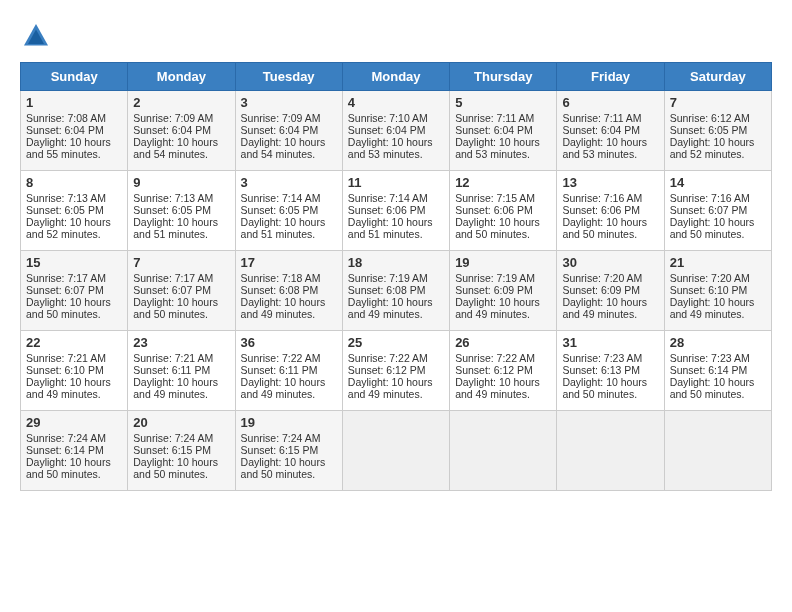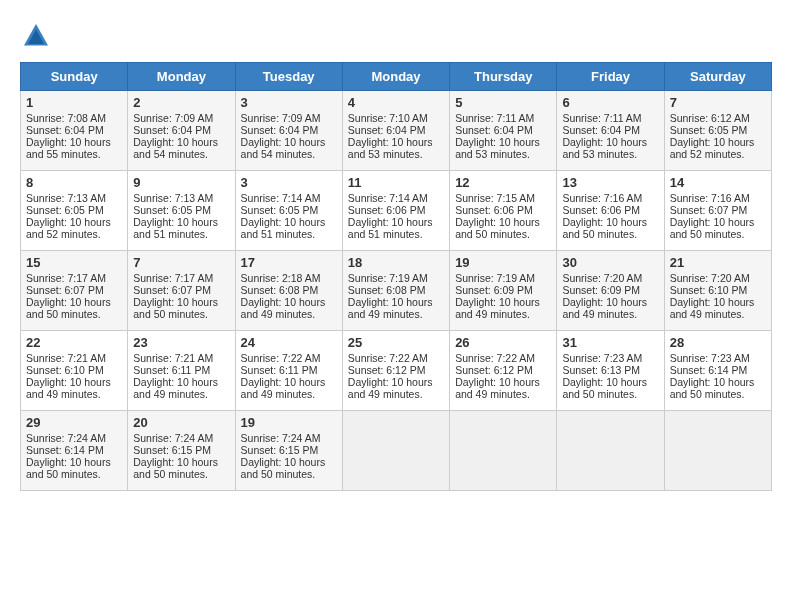--- a/index.html
+++ b/index.html
@@ -132,30 +132,30 @@
         <td><span class="day-num">9</span><span>Sunrise: 7:13 AM</span><br><span>Sunset: 6:05 PM</span><br><span>Daylight: 10 hours and 51 minutes.</span></td>
         <td><span class="day-num">3</span><span>Sunrise: 7:14 AM</span><br><span>Sunset: 6:05 PM</span><br><span>Daylight: 10 hours and 51 minutes.</span></td>
         <td><span class="day-num">11</span><span>Sunrise: 7:14 AM</span><br><span>Sunset: 6:06 PM</span><br><span>Daylight: 10 hours and 51 minutes.</span></td>
         <td><span class="day-num">12</span><span>Sunrise: 7:15 AM</span><br><span>Sunset: 6:06 PM</span><br><span>Daylight: 10 hours and 50 minutes.</span></td>
         <td><span class="day-num">13</span><span>Sunrise: 7:16 AM</span><br><span>Sunset: 6:06 PM</span><br><span>Daylight: 10 hours and 50 minutes.</span></td>
         <td><span class="day-num">14</span><span>Sunrise: 7:16 AM</span><br><span>Sunset: 6:07 PM</span><br><span>Daylight: 10 hours and 50 minutes.</span></td>
       </tr>
       <tr>
         <td><span class="day-num">15</span><span>Sunrise: 7:17 AM</span><br><span>Sunset: 6:07 PM</span><br><span>Daylight: 10 hours and 50 minutes.</span></td>
         <td><span class="day-num">7</span><span>Sunrise: 7:17 AM</span><br><span>Sunset: 6:07 PM</span><br><span>Daylight: 10 hours and 50 minutes.</span></td>
-        <td><span class="day-num">17</span><span>Sunrise: 2:18 AM</span><br><span>Sunset: 6:08 PM</span><br><span>Daylight: 10 hours and 49 minutes.</span></td>
+        <td><span class="day-num">17</span><span>Sunrise: 7:18 AM</span><br><span>Sunset: 6:08 PM</span><br><span>Daylight: 10 hours and 49 minutes.</span></td>
         <td><span class="day-num">18</span><span>Sunrise: 7:19 AM</span><br><span>Sunset: 6:08 PM</span><br><span>Daylight: 10 hours and 49 minutes.</span></td>
         <td><span class="day-num">19</span><span>Sunrise: 7:19 AM</span><br><span>Sunset: 6:09 PM</span><br><span>Daylight: 10 hours and 49 minutes.</span></td>
         <td><span class="day-num">30</span><span>Sunrise: 7:20 AM</span><br><span>Sunset: 6:09 PM</span><br><span>Daylight: 10 hours and 49 minutes.</span></td>
         <td><span class="day-num">21</span><span>Sunrise: 7:20 AM</span><br><span>Sunset: 6:10 PM</span><br><span>Daylight: 10 hours and 49 minutes.</span></td>
       </tr>
       <tr>
         <td><span class="day-num">22</span><span>Sunrise: 7:21 AM</span><br><span>Sunset: 6:10 PM</span><br><span>Daylight: 10 hours and 49 minutes.</span></td>
         <td><span class="day-num">23</span><span>Sunrise: 7:21 AM</span><br><span>Sunset: 6:11 PM</span><br><span>Daylight: 10 hours and 49 minutes.</span></td>
-        <td><span class="day-num">24</span><span>Sunrise: 7:22 AM</span><br><span>Sunset: 6:11 PM</span><br><span>Daylight: 10 hours and 49 minutes.</span></td>
+        <td><span class="day-num">36</span><span>Sunrise: 7:22 AM</span><br><span>Sunset: 6:11 PM</span><br><span>Daylight: 10 hours and 49 minutes.</span></td>
         <td><span class="day-num">25</span><span>Sunrise: 7:22 AM</span><br><span>Sunset: 6:12 PM</span><br><span>Daylight: 10 hours and 49 minutes.</span></td>
         <td><span class="day-num">26</span><span>Sunrise: 7:22 AM</span><br><span>Sunset: 6:12 PM</span><br><span>Daylight: 10 hours and 49 minutes.</span></td>
         <td><span class="day-num">31</span><span>Sunrise: 7:23 AM</span><br><span>Sunset: 6:13 PM</span><br><span>Daylight: 10 hours and 50 minutes.</span></td>
         <td><span class="day-num">28</span><span>Sunrise: 7:23 AM</span><br><span>Sunset: 6:14 PM</span><br><span>Daylight: 10 hours and 50 minutes.</span></td>
       </tr>
       <tr>
         <td><span class="day-num">29</span><span>Sunrise: 7:24 AM</span><br><span>Sunset: 6:14 PM</span><br><span>Daylight: 10 hours and 50 minutes.</span></td>
         <td><span class="day-num">20</span><span>Sunrise: 7:24 AM</span><br><span>Sunset: 6:15 PM</span><br><span>Daylight: 10 hours and 50 minutes.</span></td>
         <td><span class="day-num">19</span><span>Sunrise: 7:24 AM</span><br><span>Sunset: 6:15 PM</span><br><span>Daylight: 10 hours and 50 minutes.</span></td>
         <td class="empty-cell"></td>

